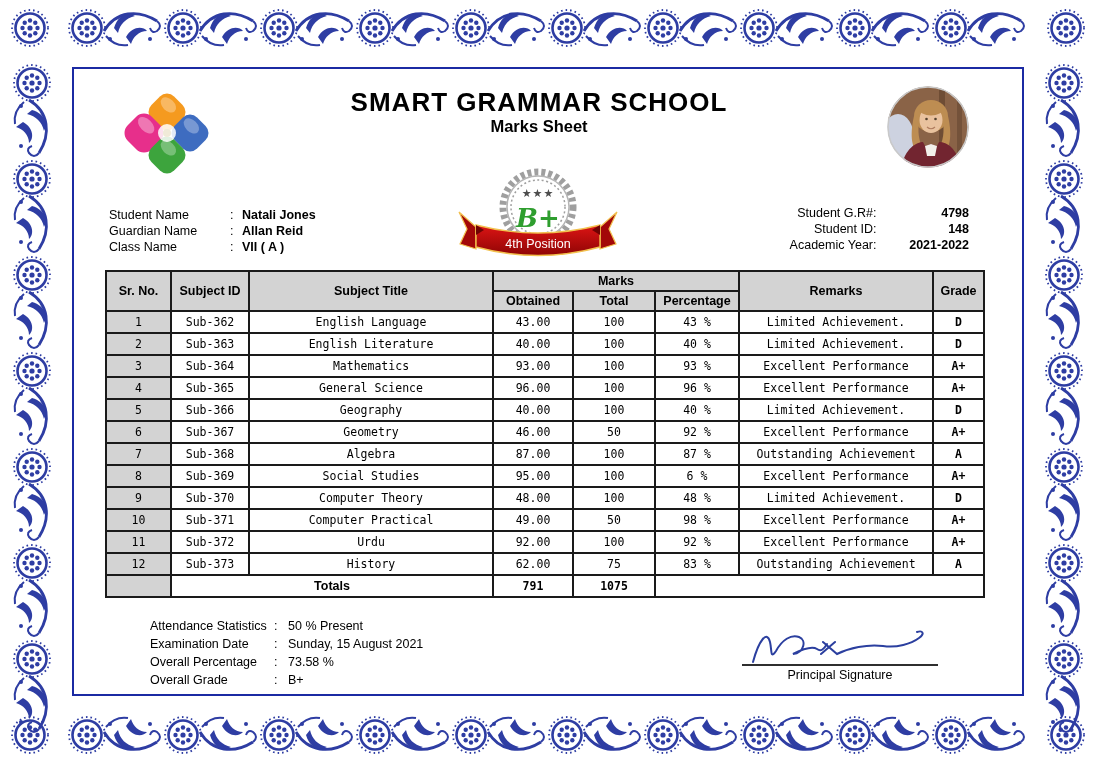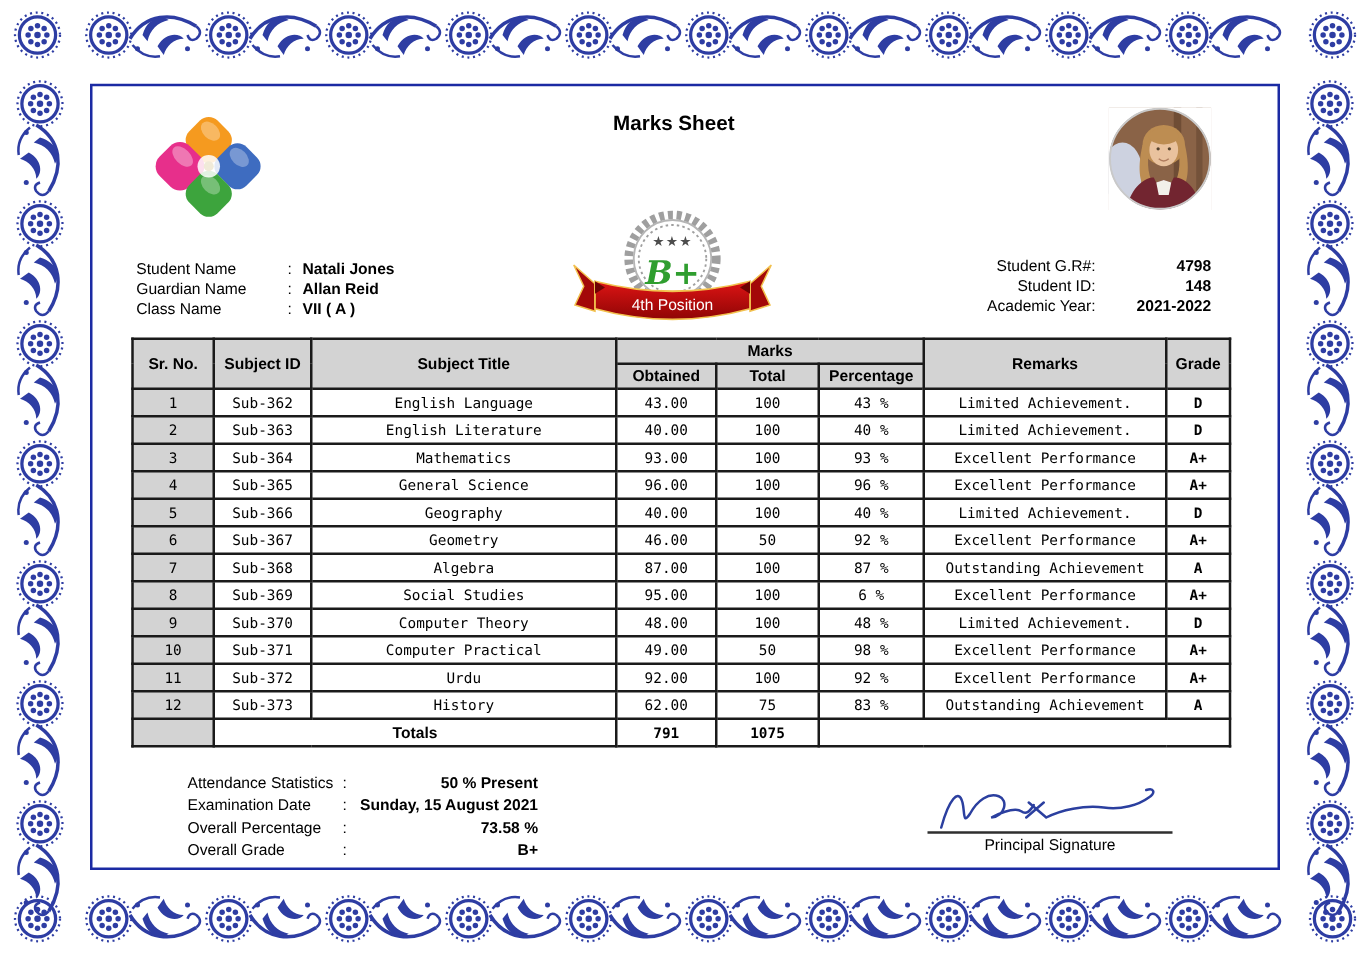--- a/index.html
+++ b/index.html
@@ -33,21 +33,21 @@
   table.marks td{font-family:"DejaVu Sans Mono",monospace;font-size:11.5px;height:18px;text-align:center;}
   td.c-sr{background:var(--table-header-gray);}
   td.c-title{text-align:left;padding-left:7px;}
   td.c-grade{font-weight:700;}
   tr.totals td{font-weight:700;}
   tr.totals .t-label{font-family:"Liberation Sans",sans-serif;font-size:12.5px;}
 
   
   .summary{position:absolute;left:76px;top:548px;display:grid;grid-template-columns:124px 14px auto;
            font-size:12.5px;line-height:18px;}
-  .s-value{font-weight:700;text-align:right;}
+  .s-value{font-weight:400;}
   .sig{position:absolute;left:668px;top:551px;width:196px;text-align:center;}
   .sig-line{border-bottom:2px solid #2f2f2f;margin-top:-6px;}
   .sig-label{font-size:12.5px;margin-top:2px;}
 </style>
 </head>
 <body>
 
 <div class="page">
 
   <svg class="ornament" viewBox="0 0 1096 763" aria-hidden="true">
@@ -146,20 +146,21 @@
         </g>
       <g transform="translate(52,69) rotate(45)">
           <rect x="-16" y="-16" width="32" height="32" rx="10" fill="#3da43d"></rect>
           <ellipse cx="-4" cy="-6" rx="9" ry="6" fill="#ffffff" opacity="0.3"></ellipse>
         </g>
       <circle cx="52" cy="47" r="9" fill="#ffffff" opacity="0.85"></circle>
       <circle cx="52" cy="47" r="4" fill="#f0ead8"></circle>
     </svg>
 
     <div class="title-block">
+      <div class="school-name">SMART GRAMMAR SCHOOL</div>
       <div class="doc-title">Marks Sheet</div>
     </div>
 
     <svg class="photo" viewBox="0 0 82 82" aria-hidden="true">
       <rect x="0" y="0" width="82" height="82" fill="#8a6347"></rect>
       <rect x="52" y="0" width="6" height="82" fill="#6f4d35"></rect>
       <rect x="70" y="0" width="5" height="82" fill="#74523a"></rect>
       <ellipse cx="11" cy="52" rx="16" ry="24" fill="#cdd2e0"></ellipse>
       <ellipse cx="44" cy="30" rx="17" ry="16" fill="#bd8d52"></ellipse>
       <path d="M27,30 C22,52 26,62 30,66 L36,62 C30,52 31,40 33,30 Z" fill="#bd8d52"></path>

